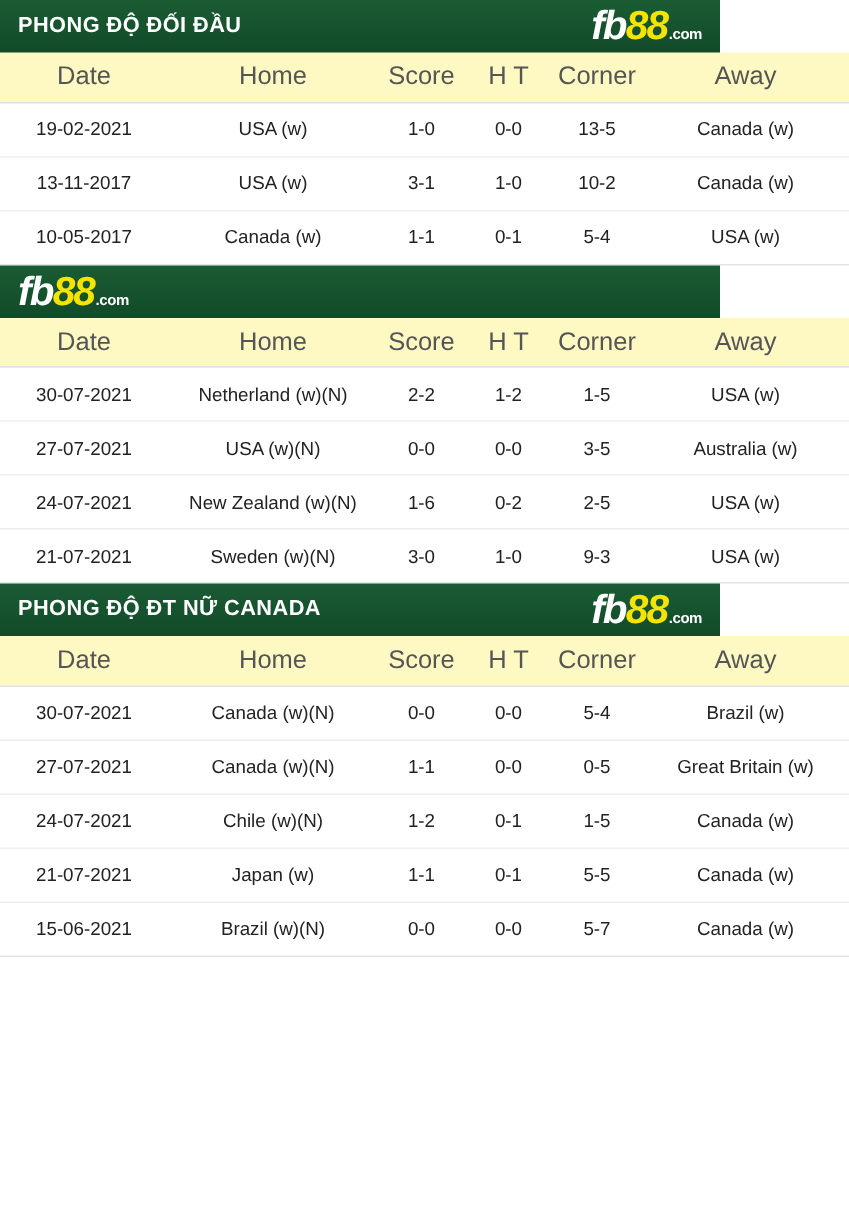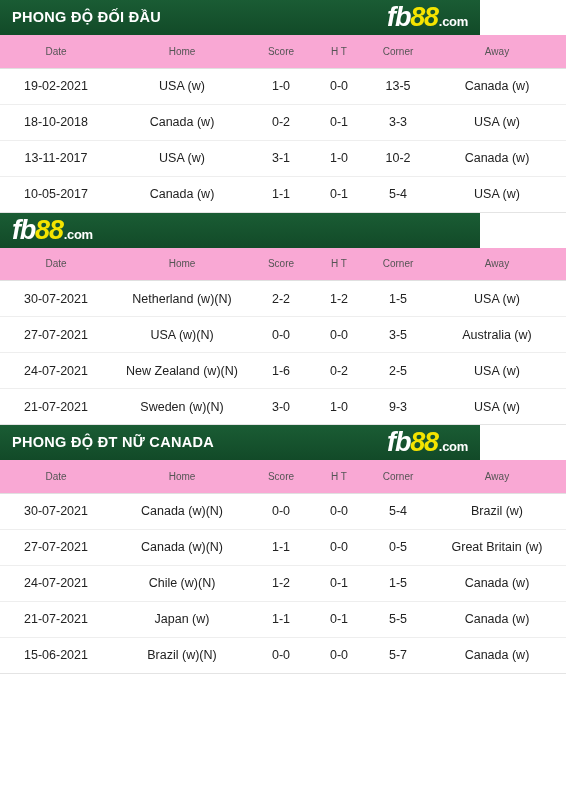--- a/index.html
+++ b/index.html
@@ -55,37 +55,37 @@
     letter-spacing: -1.2px;
   }
   .logo .eighty8 {
     color: #f5e400;
     font-size: 27px;
     font-weight: bold;
     letter-spacing: -1.2px;
   }
   .logo .dotcom {
     color: #ffffff;
-    font-size: 13px;
+    font-size: 10px;
     font-weight: bold;
     font-style: normal;
     letter-spacing: -0.3px;
     margin-left: 1px;
   }
 
   
   table.match-table {
     width: 100%;
     border-collapse: collapse;
     table-layout: fixed;
   }
   table.match-table thead th {
-    background: #f9a8d4;
+    background: #fef9c3;
     color: #555555;
-    font-size: 10px;
+    font-size: 17px;
     font-weight: normal;
     height: 33px;
     text-align: center;
     border-bottom: 1px solid #e0e0e0;
   }
   table.match-table tbody td {
     height: 36px;
     font-size: 12.5px;
     text-align: center;
     color: #222222;
@@ -139,28 +139,20 @@
           </tr>
         </thead>
         <tbody>
           <tr>
             <td class="col-date">19-02-2021</td>
             <td class="col-home t-usa">USA (w)</td>
             <td class="col-score t-score">1-0</td>
             <td class="col-ht t-ht">0-0</td>
             <td class="col-corner t-corner">13-5</td>
             <td class="col-away t-canada">Canada (w)</td>
-          </tr>
-          <tr>
-            <td class="col-date">18-10-2018</td>
-            <td class="col-home t-canada">Canada (w)</td>
-            <td class="col-score t-score">0-2</td>
-            <td class="col-ht t-ht">0-1</td>
-            <td class="col-corner t-corner">3-3</td>
-            <td class="col-away t-usa">USA (w)</td>
           </tr>
           <tr>
             <td class="col-date">13-11-2017</td>
             <td class="col-home t-usa">USA (w)</td>
             <td class="col-score t-score">3-1</td>
             <td class="col-ht t-ht">1-0</td>
             <td class="col-corner t-corner">10-2</td>
             <td class="col-away t-canada">Canada (w)</td>
           </tr>
           <tr>

